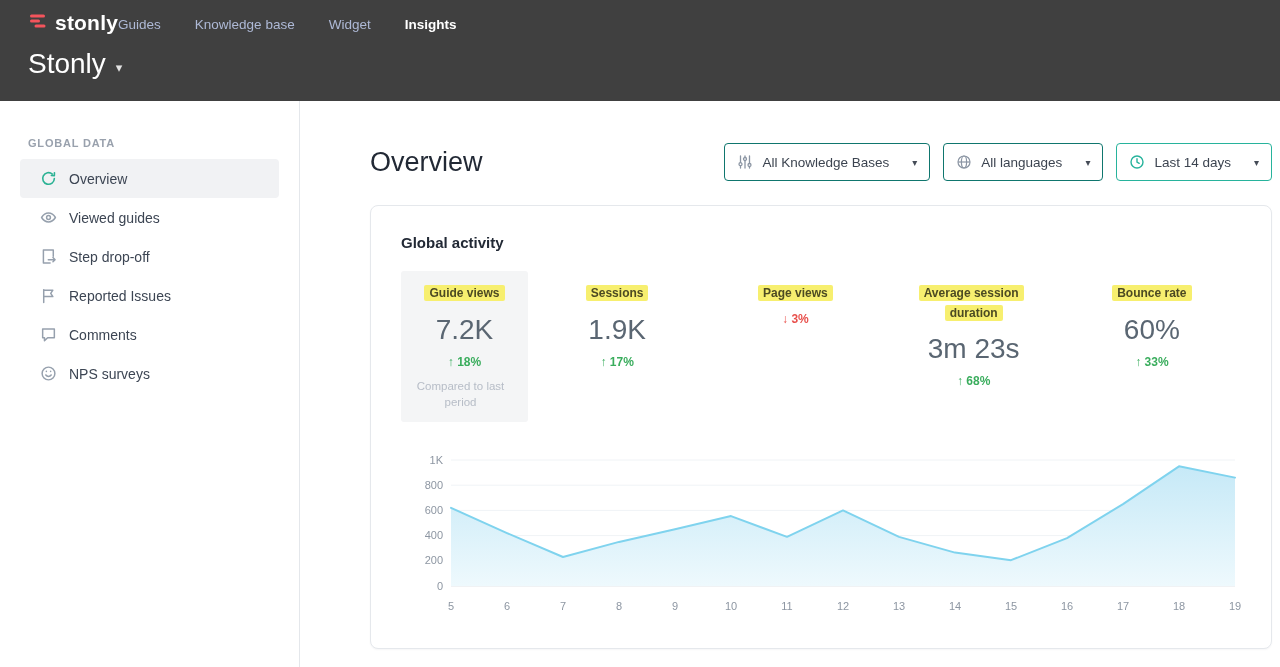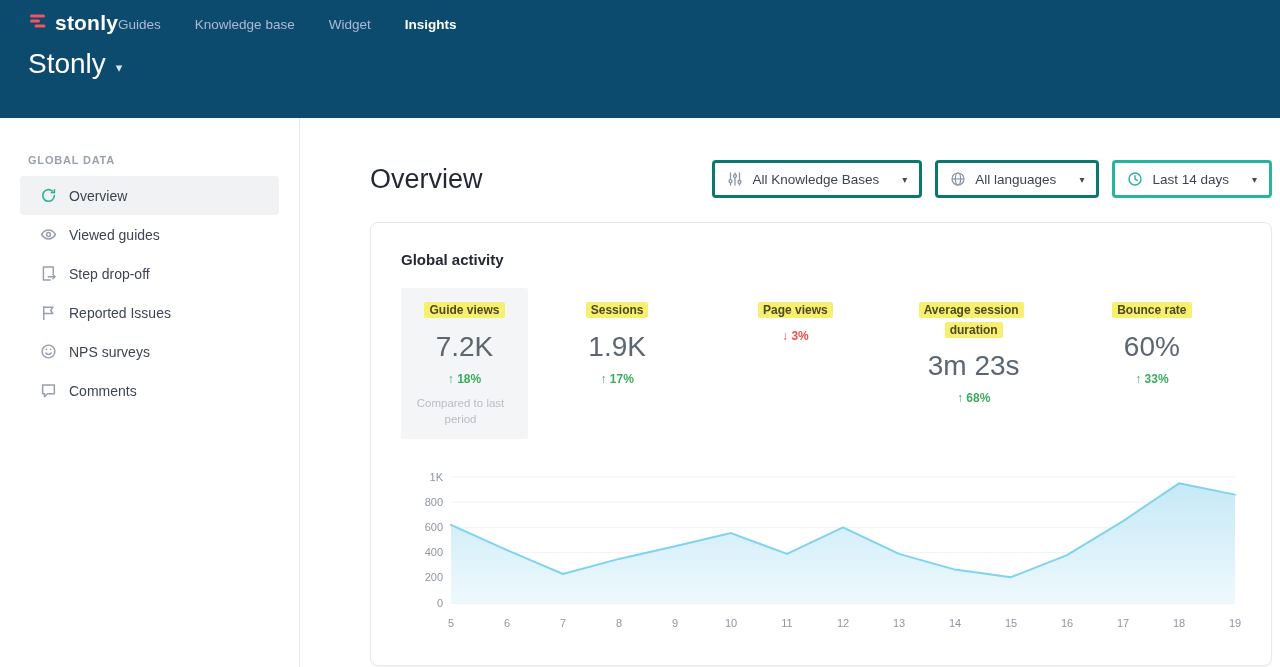--- a/index.html
+++ b/index.html
@@ -1,21 +1,21 @@
 <!DOCTYPE html>
 <html><head>
 <meta charset="utf-8">
 <style>
   *{box-sizing:border-box;margin:0;padding:0}
   html,body{width:1280px;height:667px;overflow:hidden;background:#fff;
     font-family:"Liberation Sans",sans-serif;-webkit-font-smoothing:antialiased;}
   a{text-decoration:none}
 
   
-  .navbar{background:#0c4a6e;height:118px;color:#fff;}
+  .navbar{background:#404040;height:101px;color:#fff;}
   .nav-top{display:flex;align-items:center;padding:11px 28px 0;}
   .brand{display:flex;align-items:center;gap:7px;cursor:pointer;}
   .brand-text{font-size:21px;font-weight:700;letter-spacing:.2px;color:#fff;}
   .nav-items{display:flex;align-items:center;gap:34px;padding-top:3px;}
   .nav-item{font-size:13.5px;color:#aeb9d6;cursor:pointer;}
   .nav-item.active{color:#fff;font-weight:700;}
   .workspace-row{padding:13px 28px 0;display:flex;align-items:center;gap:10px;}
   .workspace-name{font-size:28px;font-weight:400;color:#fff;cursor:pointer;}
   .workspace-caret{color:rgba(255,255,255,.85);font-size:13px;cursor:pointer;padding-top:7px;}
 
@@ -28,21 +28,21 @@
   .side-item.active{background:#f1f2f4;}
   .side-icon{width:17px;height:17px;display:inline-flex;flex:none;}
   .side-icon svg{width:17px;height:17px;}
 
   
   .main{flex:1;padding:42px 10px 0 70px;background:#fff;}
   .main-header{display:flex;align-items:flex-start;justify-content:space-between;}
   .page-title{font-size:27px;color:#222935;font-weight:400;padding-top:4px;}
   .filters{display:flex;gap:13px;}
   .filter{display:flex;align-items:center;gap:9px;height:38px;padding:0 12px;background:#fff;
-    border:3px solid #0f766e;border-radius:4px;font-size:13.5px;color:#3c4450;cursor:pointer;
+    border:1px solid #0f766e;border-radius:4px;font-size:13.5px;color:#3c4450;cursor:pointer;
     font-family:"Liberation Sans",sans-serif;}
   .filter.accent{border-color:#27b39c;justify-content:center;}
   .f-icon{display:inline-flex;width:16px;height:16px;}
   .f-icon svg{width:16px;height:16px;}
   .caret{font-size:10px;color:#454c57;margin-left:14px;}
 
   
   .card{margin-top:24px;border:1px solid #e5e8ec;border-radius:8px;background:#fff;
     box-shadow:0 1px 2px rgba(20,30,50,.04);padding:28px 30px 18px;}
   .card-title{font-size:15px;font-weight:700;color:#222935;}
@@ -128,37 +128,37 @@
         <svg viewBox="0 0 16 16" fill="none" stroke="#96a0ad" stroke-width="1.4" stroke-linecap="round" stroke-linejoin="round">
           <path d="M3.5 14.5V2.5"></path>
           <path d="M3.5 3h8.6l-2 3 2 3H3.5"></path>
         </svg>
       </span>
       <span>Reported Issues</span>
     </div>
 
     <div class="side-item">
       <span class="side-icon">
+        <svg viewBox="0 0 16 16" fill="none" stroke="#96a0ad" stroke-width="1.4" stroke-linejoin="round">
+          <path d="M2.5 2.8h11v8.2H7.2L4.2 13.8V11H2.5z"></path>
+        </svg>
+      </span>
+      <span>Comments</span>
+    </div>
+
+    <div class="side-item">
+      <span class="side-icon">
         <svg viewBox="0 0 16 16" fill="none" stroke="#96a0ad" stroke-width="1.4" stroke-linecap="round">
           <circle cx="8" cy="8" r="6"></circle>
           <path d="M5.5 9.4s.9 1.4 2.5 1.4 2.5-1.4 2.5-1.4"></path>
           <line x1="6" y1="5.8" x2="6" y2="6.1"></line>
             <line x1="10" y1="5.8" x2="10" y2="6.1"></line>
         </svg>
       </span>
       <span>NPS surveys</span>
-    </div>
-
-    <div class="side-item">
-      <span class="side-icon">
-        <svg viewBox="0 0 16 16" fill="none" stroke="#96a0ad" stroke-width="1.4" stroke-linejoin="round">
-          <path d="M2.5 2.8h11v8.2H7.2L4.2 13.8V11H2.5z"></path>
-        </svg>
-      </span>
-      <span>Comments</span>
     </div>
   </aside>
 
   <main class="main">
     <div class="main-header">
       <h1 class="page-title">Overview</h1>
 
       <div class="filters">
         <button class="filter">
           <span class="f-icon">

